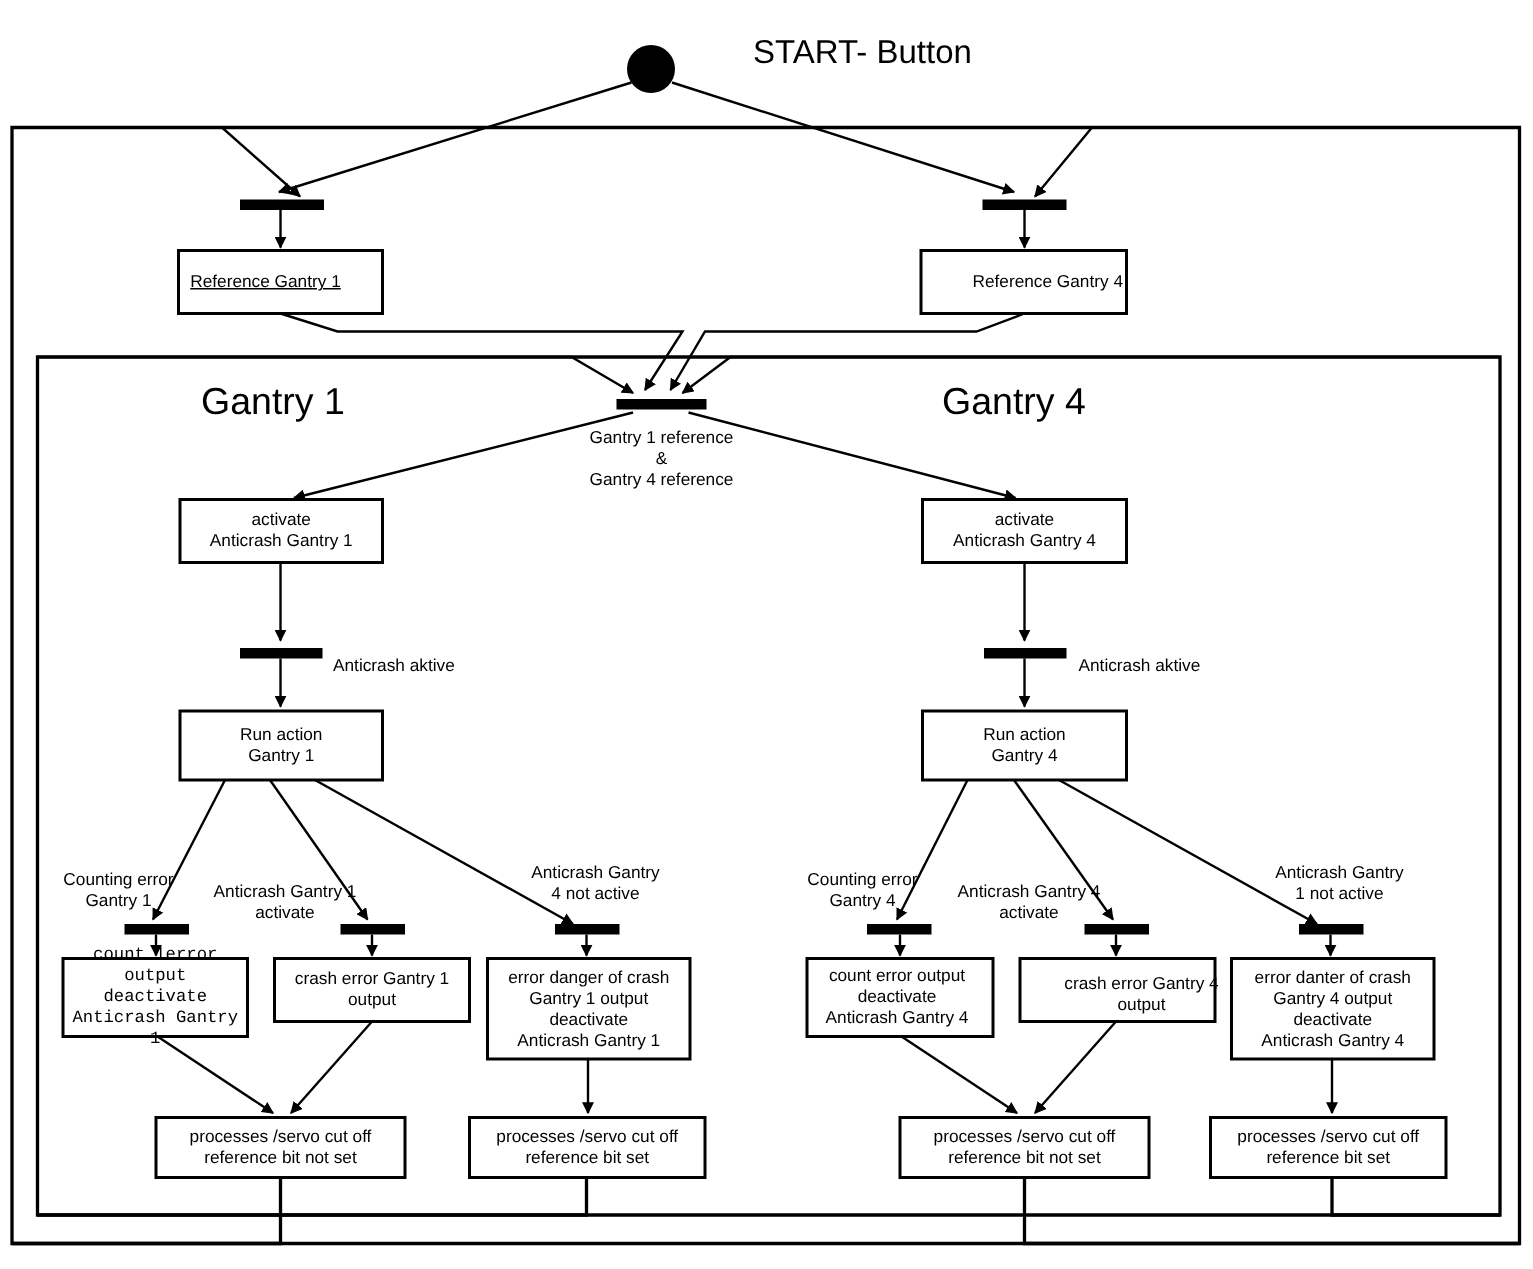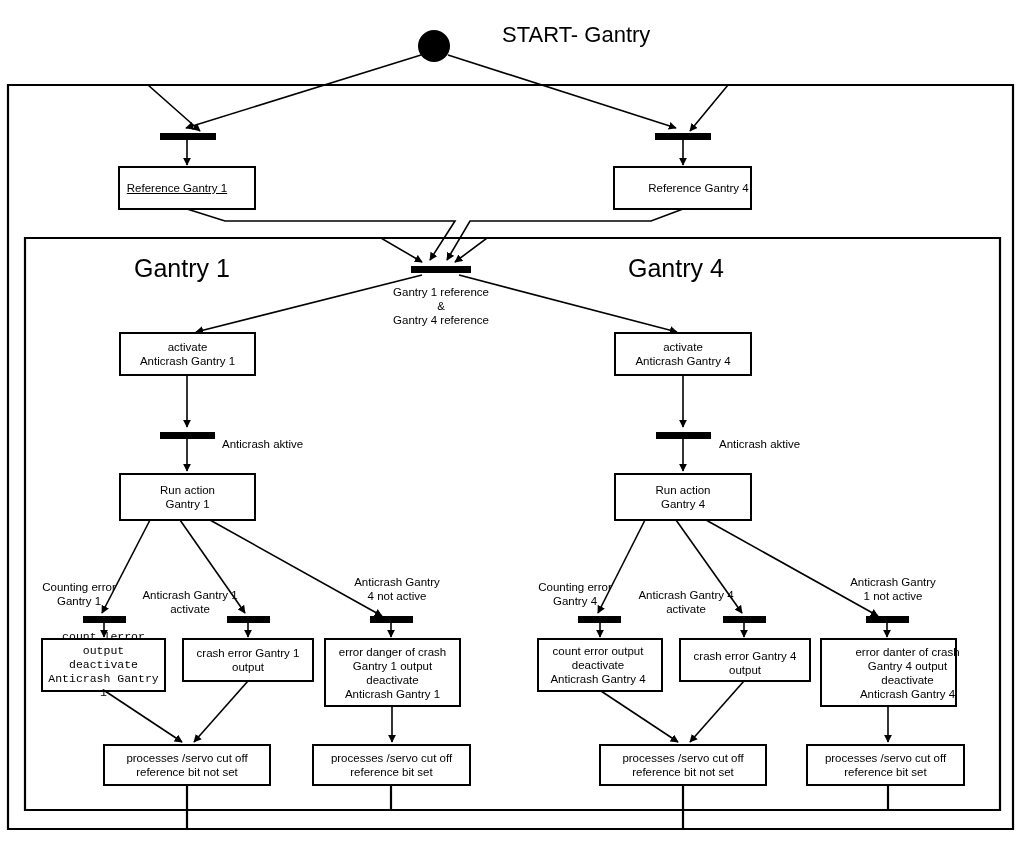--- a/index.html
+++ b/index.html
@@ -306,21 +306,21 @@
 
     <g>
       <polyline points="683,785 683,829 1013,829" fill="none" stroke="#000000" stroke-width="2.2"></polyline>
     </g>
 
     <g>
       <polyline points="888,785 888,810 1000,810" fill="none" stroke="#000000" stroke-width="2.2"></polyline>
     </g>
   </svg>
 
-  <div class="titlelabel" style="left:502px; top:22px;">START- Gantry</div>
+  <div class="titlelabel" style="left:502px; top:22px;">START- Button</div>
 
   <div class="biglabel" style="left:134px; top:254px;">Gantry 1</div>
   <div class="biglabel" style="left:628px; top:254px;">Gantry 4</div>
 
   <div class="boxlabel" style="left:119px; top:167px; width:116px; height:42px;text-decoration:underline;">Reference Gantry 1</div>
   <div class="boxlabel" style="left:614px; top:167px; width:137px; height:42px;padding-left:16px;">Reference Gantry 4</div>
 
   <div class="freelabel" style="left:361px; top:285px; width:160px;">Gantry 1 reference<br>&amp;<br>Gantry 4 reference</div>
 
   <div class="boxlabel" style="left:120px; top:333px; width:135px; height:42px;">activate<br>Anticrash Gantry 1</div>
@@ -338,21 +338,21 @@
 
   <div class="freelabel" style="left:520px; top:580px; width:110px;">Counting error<br>Gantry 4</div>
   <div class="freelabel" style="left:623px; top:588px; width:126px;">Anticrash Gantry 4<br>activate</div>
   <div class="freelabel" style="left:833px; top:575px; width:120px;">Anticrash Gantry<br>1 not active</div>
 
   <div class="boxlabel" style="left:42px; top:639px; width:123px; height:52px;font-family:Liberation Mono, monospace;">count lerror output<br>deactivate<br>Anticrash Gantry 1</div>
   <div class="boxlabel" style="left:183px; top:639px; width:130px; height:42px;">crash error Gantry 1<br>output</div>
   <div class="boxlabel" style="left:325px; top:639px; width:135px; height:67px;">error danger of crash<br>Gantry 1 output<br>deactivate<br>Anticrash Gantry 1</div>
 
   <div class="boxlabel" style="left:538px; top:639px; width:120px; height:52px;">count error output<br>deactivate<br>Anticrash Gantry 4</div>
-  <div class="boxlabel" style="left:680px; top:639px; width:130px; height:48px;">crash error Gantry 4<br>output</div>
-  <div class="boxlabel" style="left:821px; top:639px; width:135px; height:67px;padding-left:19px;">error danter of crash<br>Gantry 4 output<br>deactivate<br>Anticrash Gantry 4</div>
+  <div class="boxlabel" style="left:680px; top:639px; width:130px; height:48px;padding-left:16px;">crash error Gantry 4<br>output</div>
+  <div class="boxlabel" style="left:821px; top:639px; width:135px; height:67px;">error danter of crash<br>Gantry 4 output<br>deactivate<br>Anticrash Gantry 4</div>
 
   <div class="boxlabel" style="left:104px; top:745px; width:166px; height:40px;">processes /servo cut off<br>reference bit not set</div>
   <div class="boxlabel" style="left:313px; top:745px; width:157px; height:40px;">processes /servo cut off<br>reference bit set</div>
   <div class="boxlabel" style="left:600px; top:745px; width:166px; height:40px;">processes /servo cut off<br>reference bit not set</div>
   <div class="boxlabel" style="left:807px; top:745px; width:157px; height:40px;">processes /servo cut off<br>reference bit set</div>
 
 </div>
 
 </body></html>

